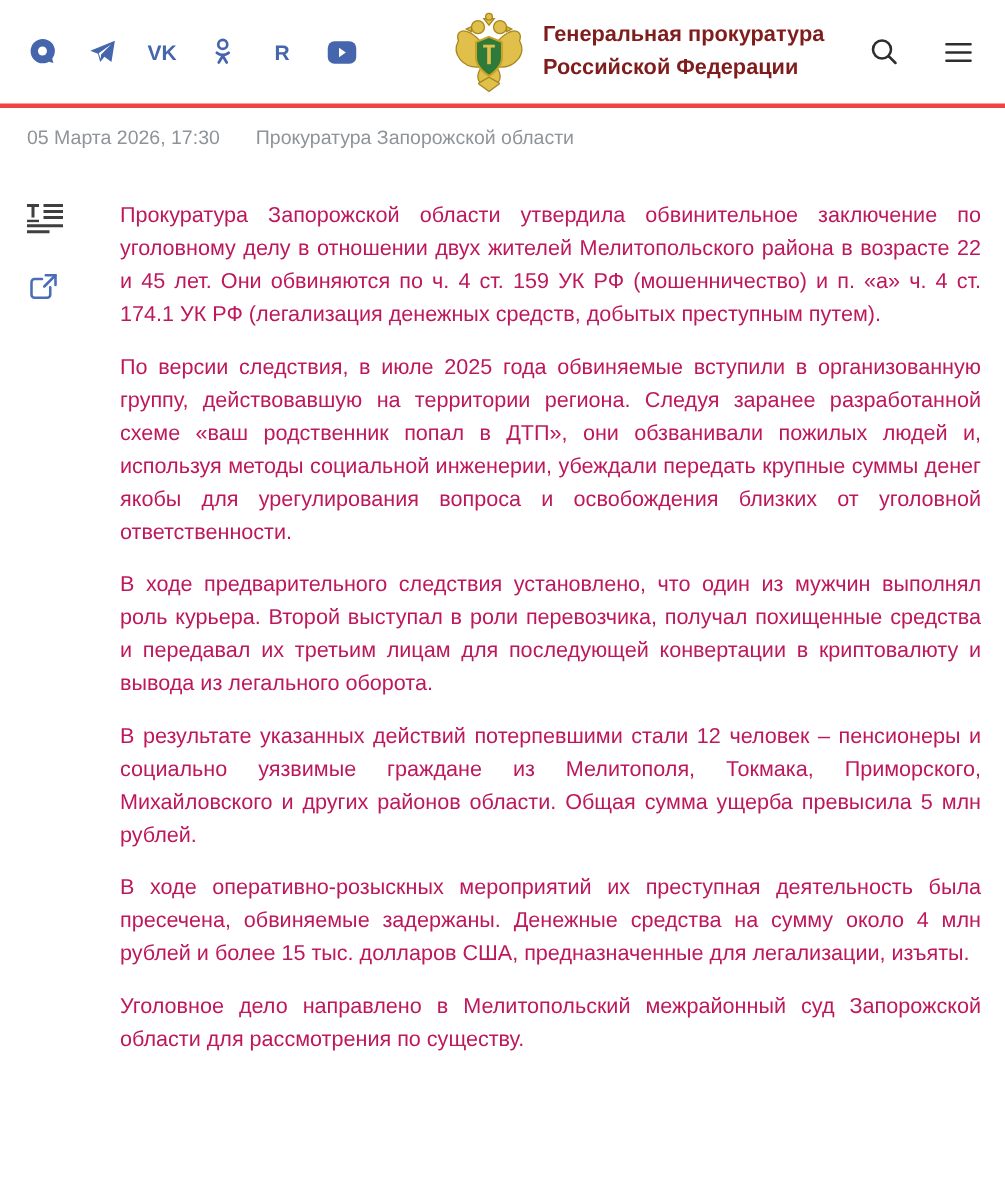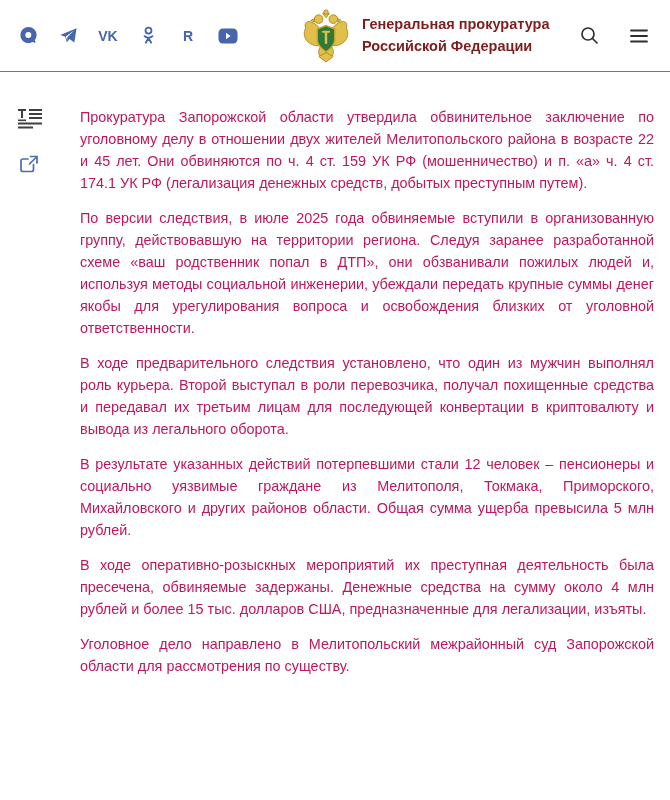--- a/index.html
+++ b/index.html
@@ -6,21 +6,21 @@
   html,body { width:670px; height:800px; }
   body {
     font-family:"Liberation Sans","DejaVu Sans",sans-serif;
     background:#ffffff; color:#333; overflow:hidden;
   }
   .page { width:670px; height:800px; background:#fff; overflow:hidden; }
 
   
   .header {
     height:72px; display:flex; align-items:center;
-    padding:0 20px 0 18px; border-bottom:1px solid #ef4444; background:#fff;
+    padding:0 20px 0 18px; border-bottom:3px solid #ef4444; background:#fff;
   }
   .social { display:flex; align-items:center; gap:20px; }
   .social a { display:inline-flex; width:20px; height:20px; align-items:center; justify-content:center; text-decoration:none; }
   .social svg { display:block; }
   .soc-letter { font-weight:700; font-size:14px; color:#4565ad; line-height:1; }
 
   .brand { display:flex; align-items:center; gap:10px; margin-left:62px; }
   .brand-title { font-weight:700; font-size:14.5px; line-height:1.5; color:#7f1d1d; }
 
   .actions { margin-left:auto; display:flex; align-items:center; gap:28px; }
@@ -121,20 +121,24 @@
         </svg>
       </button>
       <button class="abtn">
         <svg width="20" height="16" viewBox="0 0 20 16">
           <path d="M2 2.5h16M2 8h16M2 13.5h16" stroke="#2e2e2e" stroke-width="1.8" stroke-linecap="round"></path>
         </svg>
       </button>
     </div>
   </header>
 
+  <div class="meta">
+    <span>05 Марта 2026, 17:30</span>
+    <a href="#">Прокуратура Запорожской области</a>
+  </div>
 
 
   <div class="article">
 
     <div class="tools">
       <button class="tbtn">
         <svg width="26" height="22" viewBox="0 0 26 22">
           <g fill="#3f3f3f">
             <rect x="0" y="0" width="8" height="2"></rect>
             <rect x="3" y="0" width="2" height="9"></rect>

